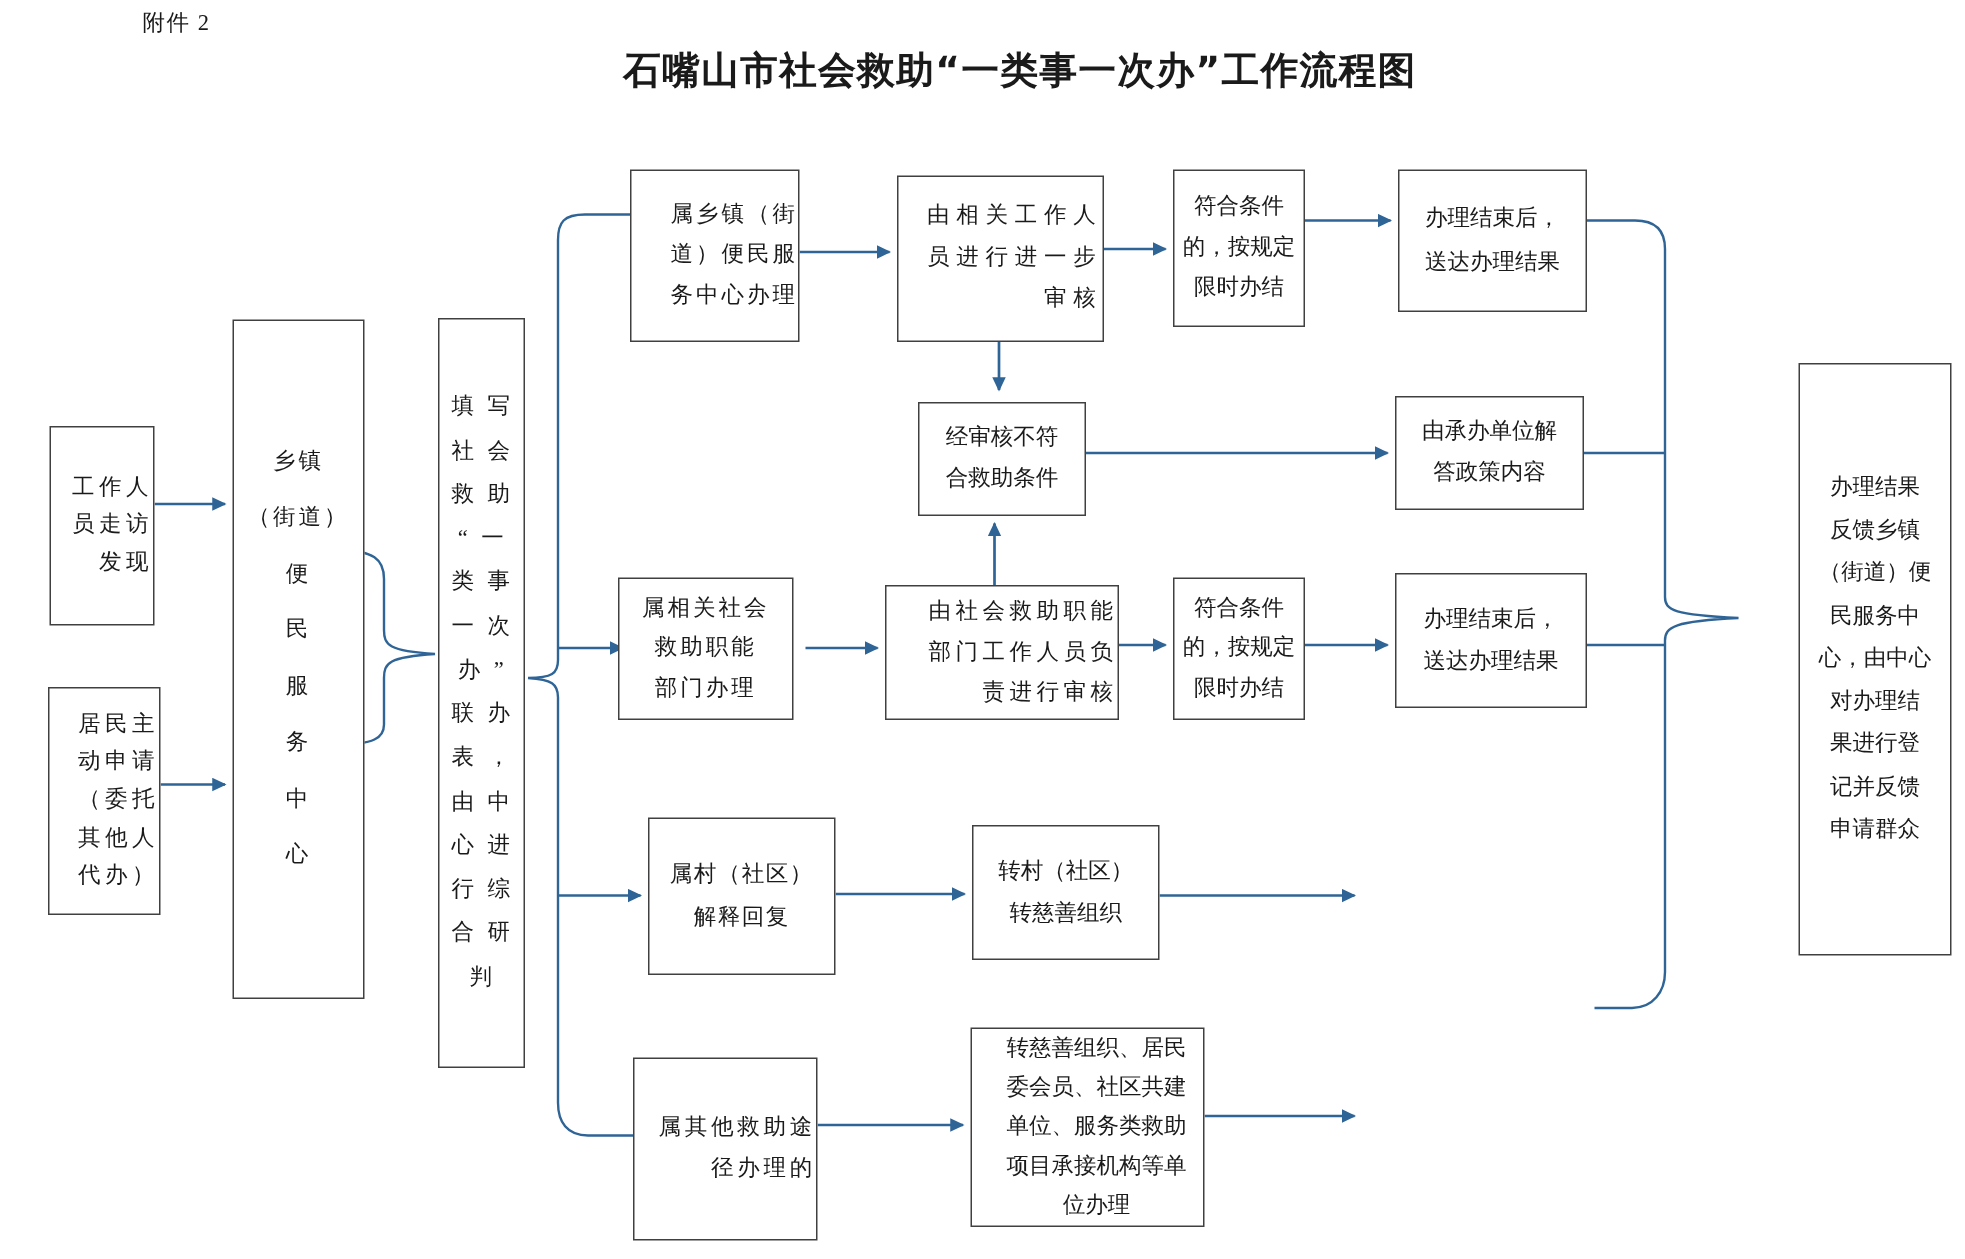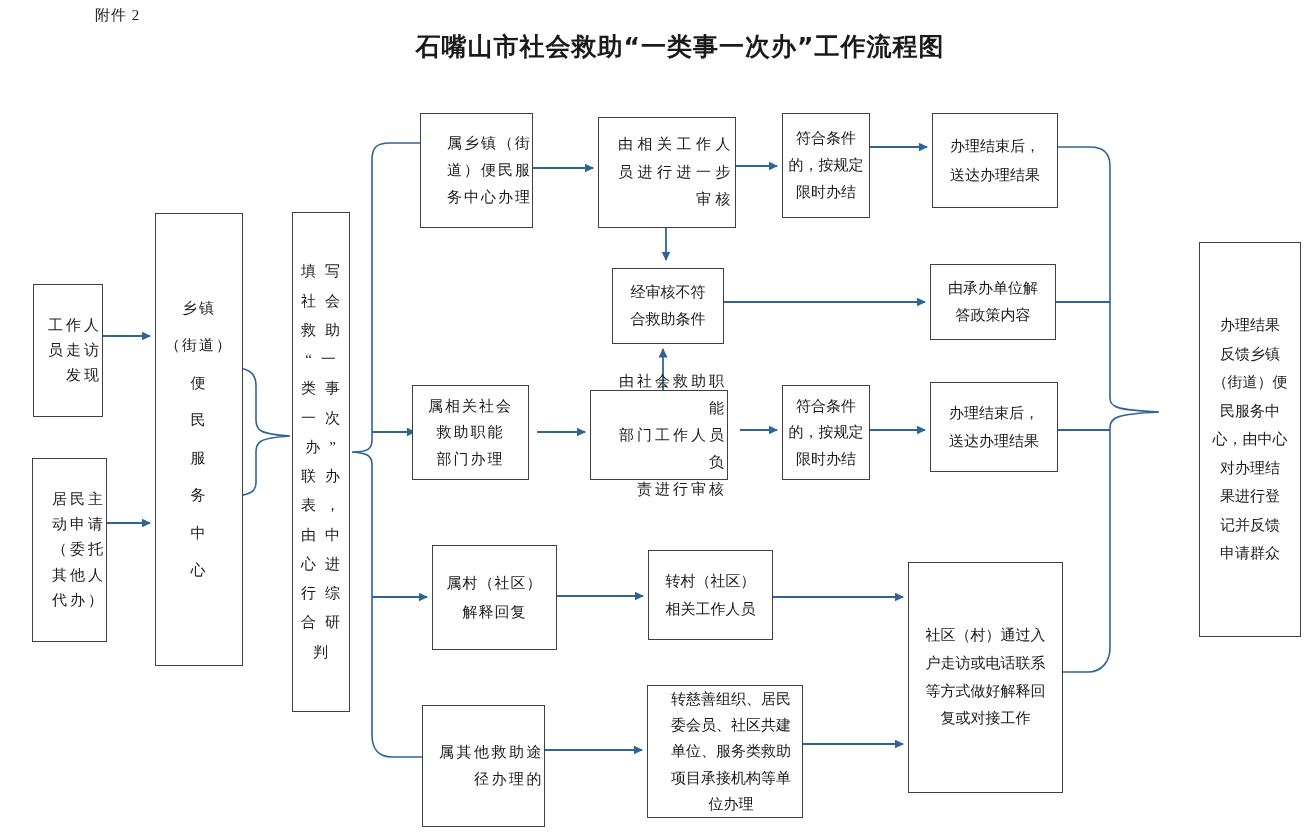--- a/index.html
+++ b/index.html
@@ -18,35 +18,35 @@
   #wires{position:absolute;left:0;top:0;z-index:1;pointer-events:none;}
   .node{
     position:absolute;z-index:2;background:#fff;border:1.5px solid #404040;
     box-sizing:border-box;display:flex;align-items:center;justify-content:center;
     font-size:15px;line-height:1.8;white-space:pre-line;text-align:center;
   }
   .node .txt{width:100%;}
   .al .txt{text-align:right;}
   
   #n-staff-visit{left:33px;top:260px;width:70px;height:133px;letter-spacing:3px;line-height:1.65;padding-left:7px;margin-top:24px;}
-  #n-resident-apply{left:32px;top:458px;width:75px;height:184px;letter-spacing:3px;line-height:1.68;padding-left:7px;}
+  #n-resident-apply{left:32px;top:458px;width:75px;height:152px;letter-spacing:3px;line-height:1.68;padding-left:7px;}
   #n-township-center{left:155px;top:213px;width:88px;height:453px;line-height:2.5;letter-spacing:2px;}
   #n-fill-form{left:292px;top:212px;width:58px;height:500px;line-height:1.95;letter-spacing:9px;}
   #n-fill-form .txt{transform:translateX(4px);}
   
   #n-town-handle{left:420px;top:113px;width:113px;height:115px;letter-spacing:2px;padding-left:9px;}
   #n-further-review{left:598px;top:117px;width:138px;height:111px;letter-spacing:4.5px;line-height:1.85;padding-left:9px;}
   #n-meet-cond-1{left:782px;top:113px;width:88px;height:105px;line-height:1.8;}
   #n-end-deliver-1{left:932px;top:113px;width:126px;height:95px;line-height:1.9;}
   
   #n-not-meet{left:612px;top:268px;width:112px;height:76px;line-height:1.8;}
   #n-unit-answer{left:930px;top:264px;width:126px;height:76px;line-height:1.8;}
   
   #n-dept-handle{left:412px;top:385px;width:117px;height:95px;line-height:1.75;letter-spacing:2px;}
-  #n-dept-review{left:590px;top:390px;width:138px;height:90px;letter-spacing:3px;line-height:1.8;padding-left:24px;}
+  #n-dept-review{left:590px;top:390px;width:156px;height:90px;letter-spacing:3px;line-height:1.8;padding-left:24px;}
   #n-meet-cond-2{left:782px;top:385px;width:88px;height:95px;line-height:1.75;}
   #n-end-deliver-2{left:930px;top:382px;width:128px;height:90px;line-height:1.9;}
   
   #n-village-reply{left:432px;top:545px;width:125px;height:105px;line-height:1.9;letter-spacing:1px;}
   #n-village-staff{left:648px;top:550px;width:125px;height:90px;line-height:1.9;}
   
   #n-other-channel{left:422px;top:705px;width:123px;height:122px;letter-spacing:2.5px;padding-left:9px;}
   #n-transfer-org{left:647px;top:685px;width:156px;height:133px;line-height:1.75;padding-left:12px;}
   #n-community-contact{left:908px;top:562px;width:155px;height:231px;line-height:1.85;}
   
@@ -148,33 +148,29 @@
 责进行审核</div></div>
   <div class="node" id="n-meet-cond-2"><div class="txt">符合条件
 的，按规定
 限时办结</div></div>
   <div class="node" id="n-end-deliver-2"><div class="txt">办理结束后，
 送达办理结果</div></div>
 
   <div class="node" id="n-village-reply"><div class="txt">属村（社区）
 解释回复</div></div>
   <div class="node" id="n-village-staff"><div class="txt">转村（社区）
-相关工作人员</div></div>
+转慈善组织</div></div>
 
   <div class="node al" id="n-other-channel"><div class="txt">属其他救助途
 径办理的</div></div>
   <div class="node" id="n-transfer-org"><div class="txt">转慈善组织、居民
 委会员、社区共建
 单位、服务类救助
 项目承接机构等单
 位办理</div></div>
-  <div class="node" id="n-community-contact"><div class="txt">社区（村）通过入
-户走访或电话联系
-等方式做好解释回
-复或对接工作</div></div>
 
   <div class="node" id="n-result-feedback"><div class="txt">办理结果
 反馈乡镇
 （街道）便
 民服务中
 心，由中心
 对办理结
 果进行登
 记并反馈
 申请群众</div></div>

